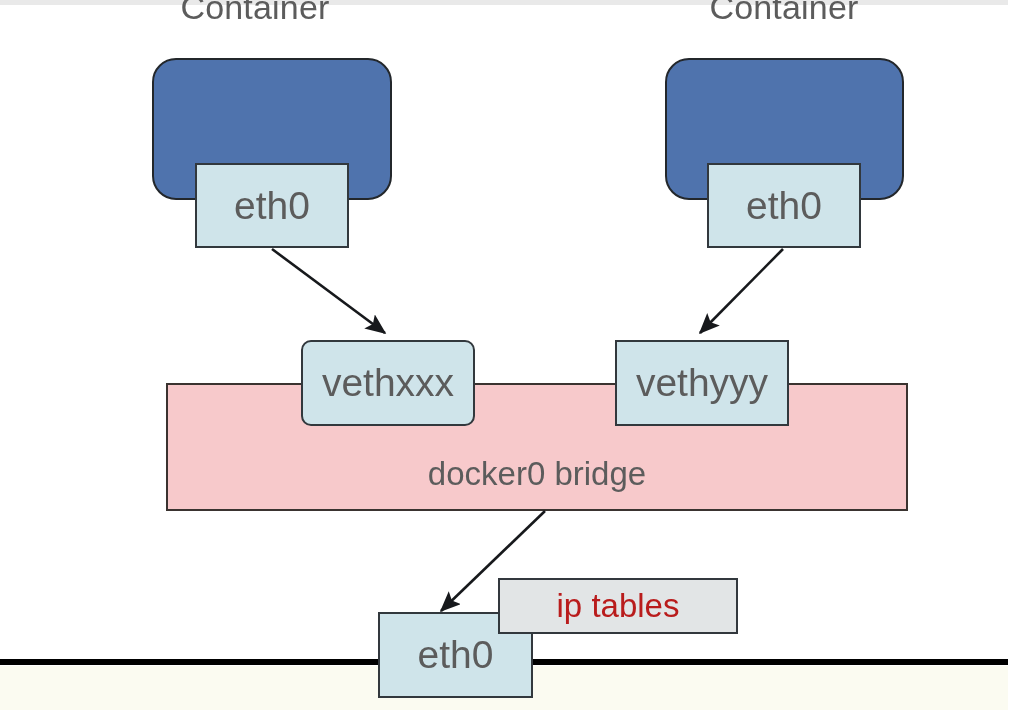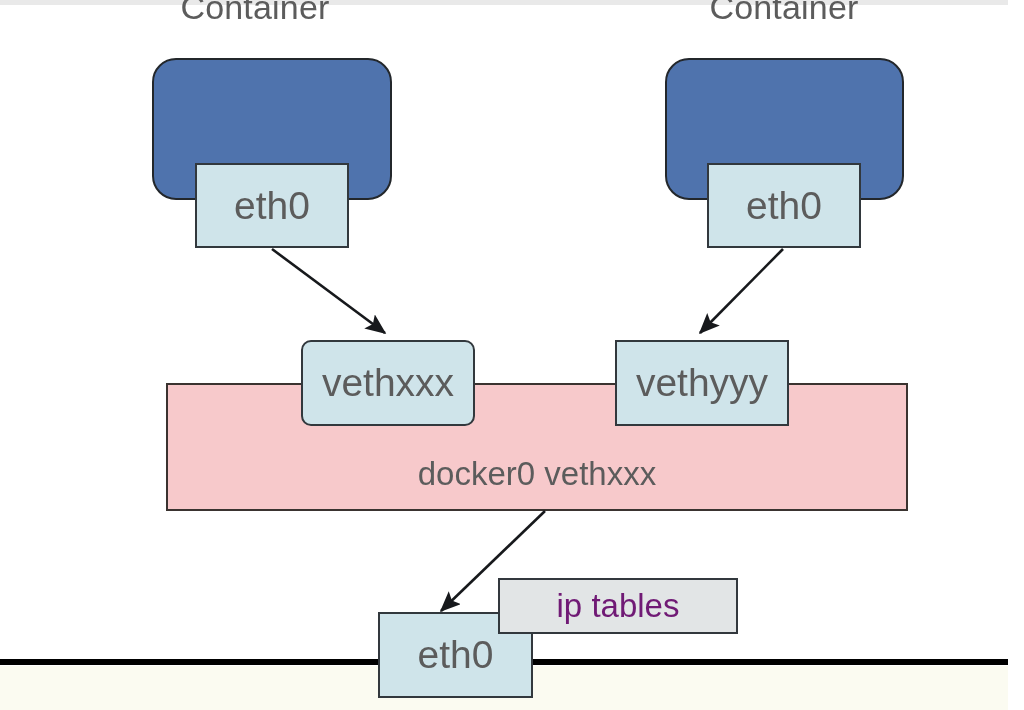--- a/index.html
+++ b/index.html
@@ -95,21 +95,21 @@
   
   .grey-box {
     position: absolute;
     background: #e2e5e6;
     border: 2px solid #32383d;
     box-sizing: border-box;
     display: flex;
     align-items: center;
     justify-content: center;
     font-size: 33px;
-    color: #701a75;
+    color: #b91c1c;
     white-space: nowrap;
   }
 
   
   .arrow-layer {
     position: absolute;
     left: 0; top: 0;
     width: 1024px; height: 710px;
     pointer-events: none;
   }
@@ -138,21 +138,21 @@
 
   <div class="iface-box z-iface" style="left:195px; top:163px; width:154px; height:85px;">eth0</div>
 
   <div class="container-caption" style="left:654px;">Container</div>
 
   <div class="container-body z-container" style="left:665px; top:58px; width:239px; height:142px;"></div>
 
   <div class="iface-box z-iface" style="left:707px; top:163px; width:154px; height:85px;">eth0</div>
 
   <div class="bridge-box z-bridge" style="left:166px; top:383px; width:742px; height:128px;">
-    <div class="bridge-label" style="top:70px;">docker0 vethxxx</div>
+    <div class="bridge-label" style="top:70px;">docker0 bridge</div>
   </div>
 
   <div class="iface-box z-iface" style="left:301px; top:340px; width:174px; height:86px;border-radius:10px;">vethxxx</div>
 
   <div class="iface-box z-iface" style="left:615px; top:340px; width:174px; height:86px;">vethyyy</div>
 
   <div class="iface-box z-iface" style="left:378px; top:612px; width:155px; height:86px;">eth0</div>
 
   <div class="grey-box z-grey" style="left:498px; top:578px; width:240px; height:56px;">ip tables</div>
 

